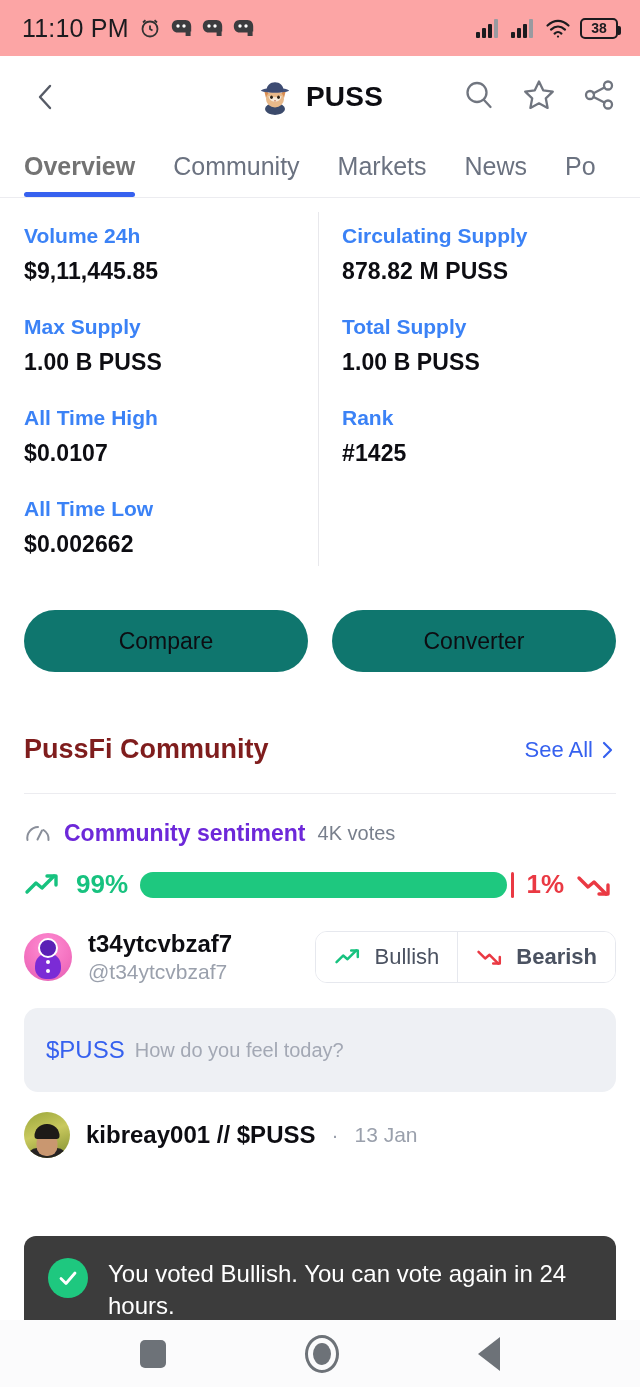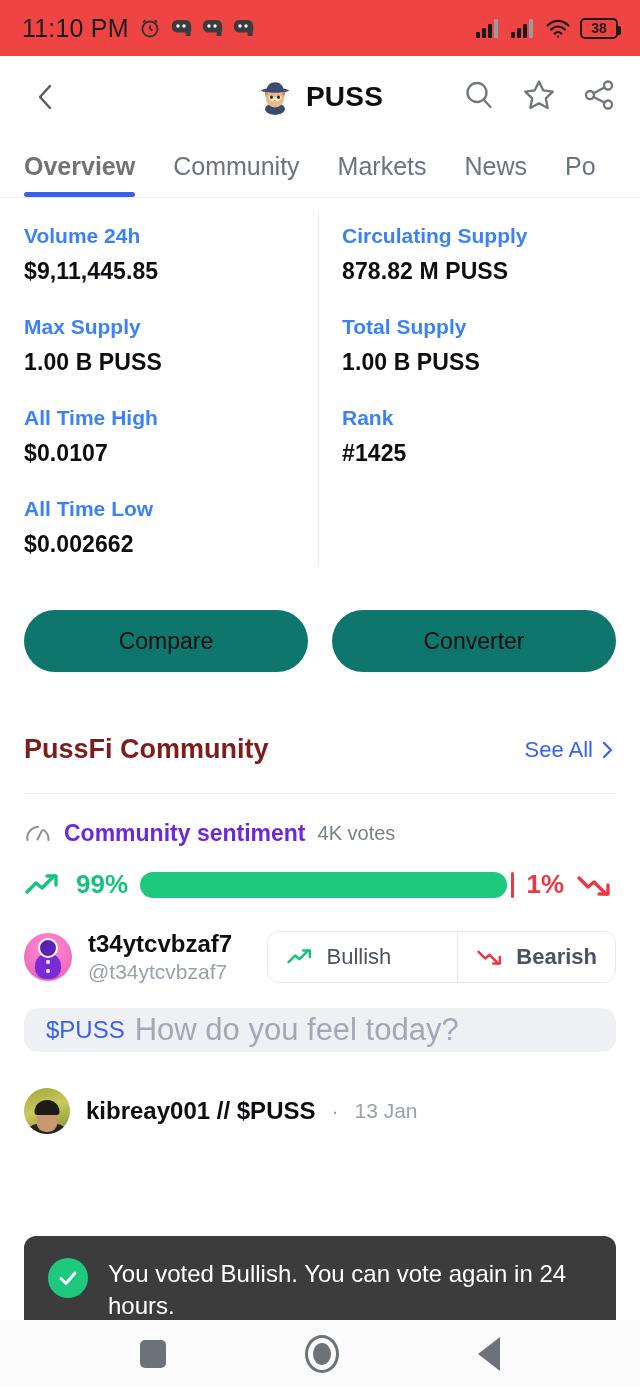--- a/index.html
+++ b/index.html
@@ -9,21 +9,21 @@
     background:#ffffff;
     color:#0d0d12;
     overflow:hidden;
     position:relative;
   }
 
   
   .statusbar{
     height:56px; display:flex; align-items:center;
     padding:0 22px; justify-content:space-between;
-    background:#ef4444;
+    background:#fca5a5;
   }
   .sb-left{ display:flex; align-items:center; gap:9px; }
   .sb-time{ font-size:25px; font-weight:400; color:#1b1b1f; letter-spacing:.2px;}
   .sb-right{ display:flex; align-items:center; gap:9px;}
   .sb-ico{ display:flex; align-items:center; }
   .batt{
     width:38px;height:21px;border:2px solid #1b1b1f;border-radius:5px;
     display:flex;align-items:center;justify-content:center;position:relative;
   }
   .batt:after{content:"";position:absolute;right:-5px;top:6px;width:3px;height:9px;background:#1b1b1f;border-radius:0 2px 2px 0;}
@@ -119,35 +119,35 @@
     position:absolute;left:50%;transform:translateX(-50%);top:5px;
     width:20px;height:20px;border-radius:50%;background:#5b21b6;
     border:2px solid #ffffff;
   }
   .avatar .dot{position:absolute;left:50%;transform:translateX(-50%);width:4px;height:4px;border-radius:50%;background:#fff;}
   .avatar .d1{bottom:17px;} .avatar .d2{bottom:8px;}
   .user-names{ display:flex;flex-direction:column;gap:2px;}
   .uname{ font-size:24px;font-weight:700;color:#0d0d12;}
   .uhandle{ font-size:21px;color:#9aa0ac;}
   .bb-group{
-    margin-left:auto;display:flex;border:1px solid #e6e8ee;border-radius:12px;overflow:hidden;gap:48px;
+    margin-left:auto;display:flex;border:1px solid #e6e8ee;border-radius:12px;overflow:hidden;
   }
   .bb-btn{
     display:flex;align-items:center;gap:10px;padding:12px 18px;background:#fff;
     font-size:22px;color:#4b5261;font-family:inherit;border:none;
   }
   .bb-btn + .bb-btn{ border-left:1px solid #e6e8ee;font-weight:bold;}
 
   
   .composer{
-    margin:24px 24px 16px 24px;height:44px;border-radius:14px;background:#eef0f4;
+    margin:24px 24px 0 24px;height:84px;border-radius:14px;background:#eef0f4;
     display:flex;align-items:center;padding:0 22px;gap:10px;
   }
   .cash{ font-size:24px;color:#3661ef;}
-  .cplace{ font-size:31px;color:#a3a8b4;}
+  .cplace{ font-size:20px;color:#a3a8b4;}
 
   
   .post-row{
     display:flex;align-items:center;gap:16px;padding:20px 24px 0 24px;
   }
   .post-av{
     width:46px;height:46px;border-radius:50%;flex:0 0 46px;overflow:hidden;position:relative;
     background:linear-gradient(160deg,#9aa63a 0%,#c9c95e 45%,#7e8c2e 100%);
   }
   .post-av .face{position:absolute;left:50%;top:44%;transform:translateX(-50%);width:21px;height:24px;border-radius:11px 11px 10px 10px;background:#c99770;}

